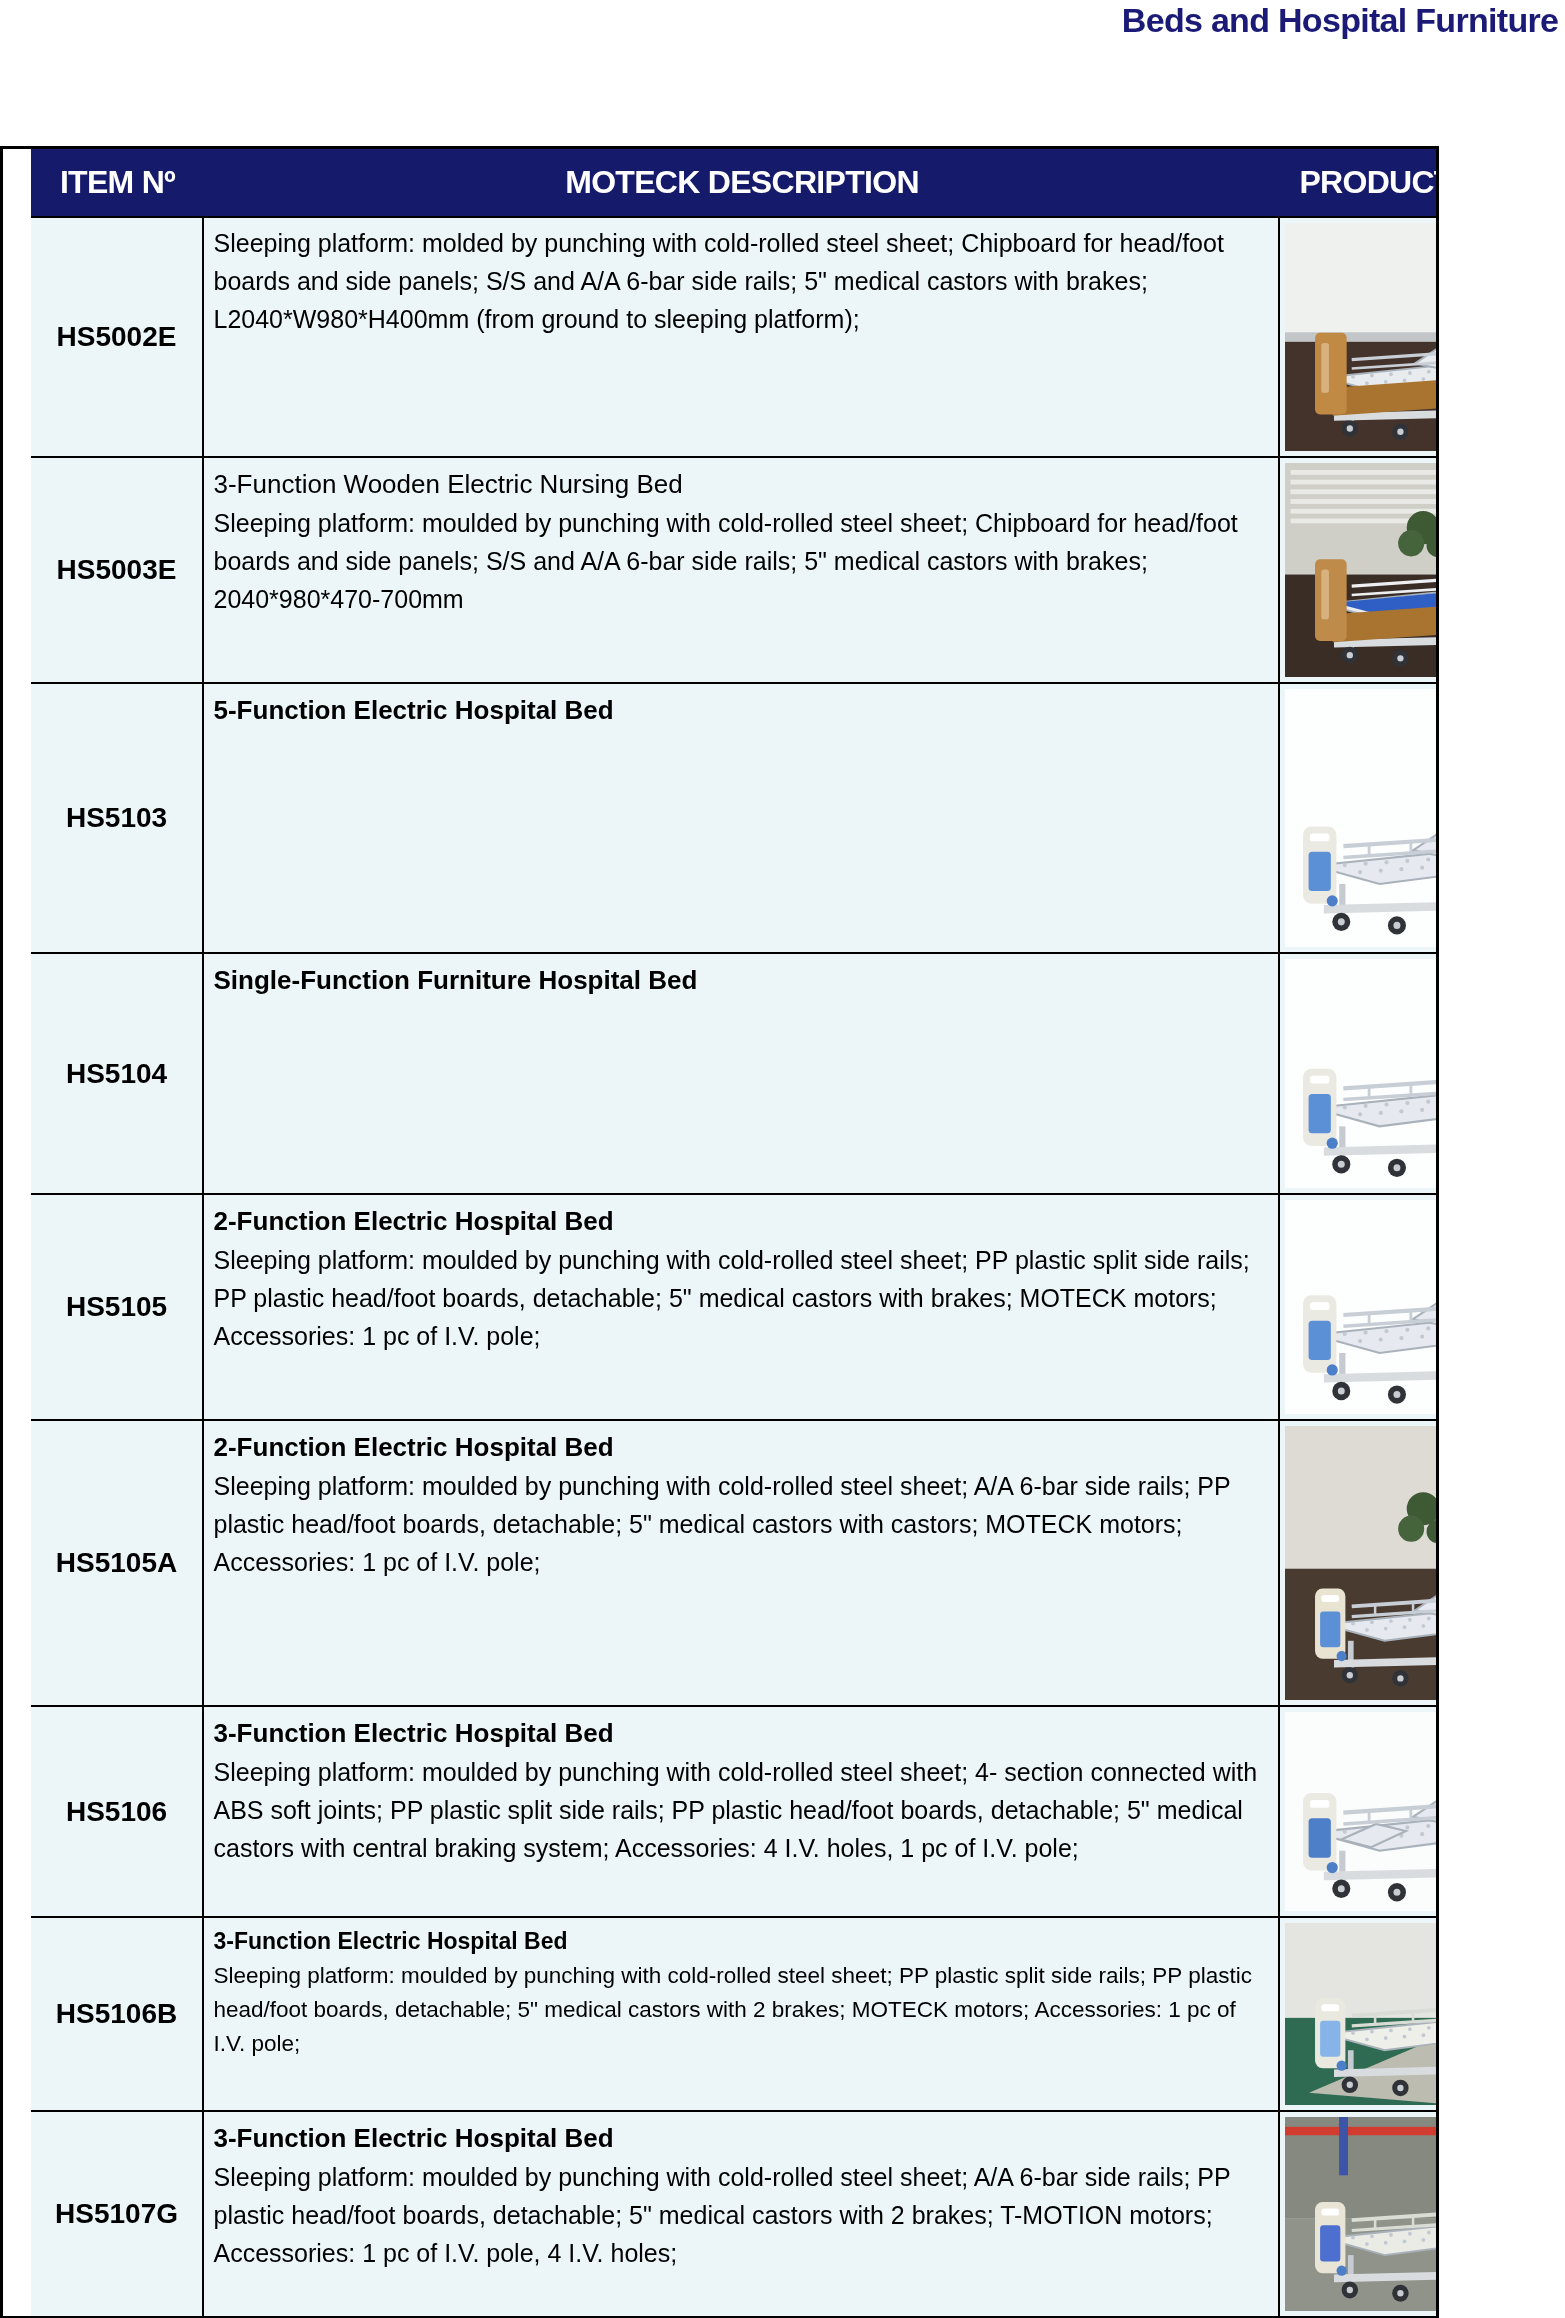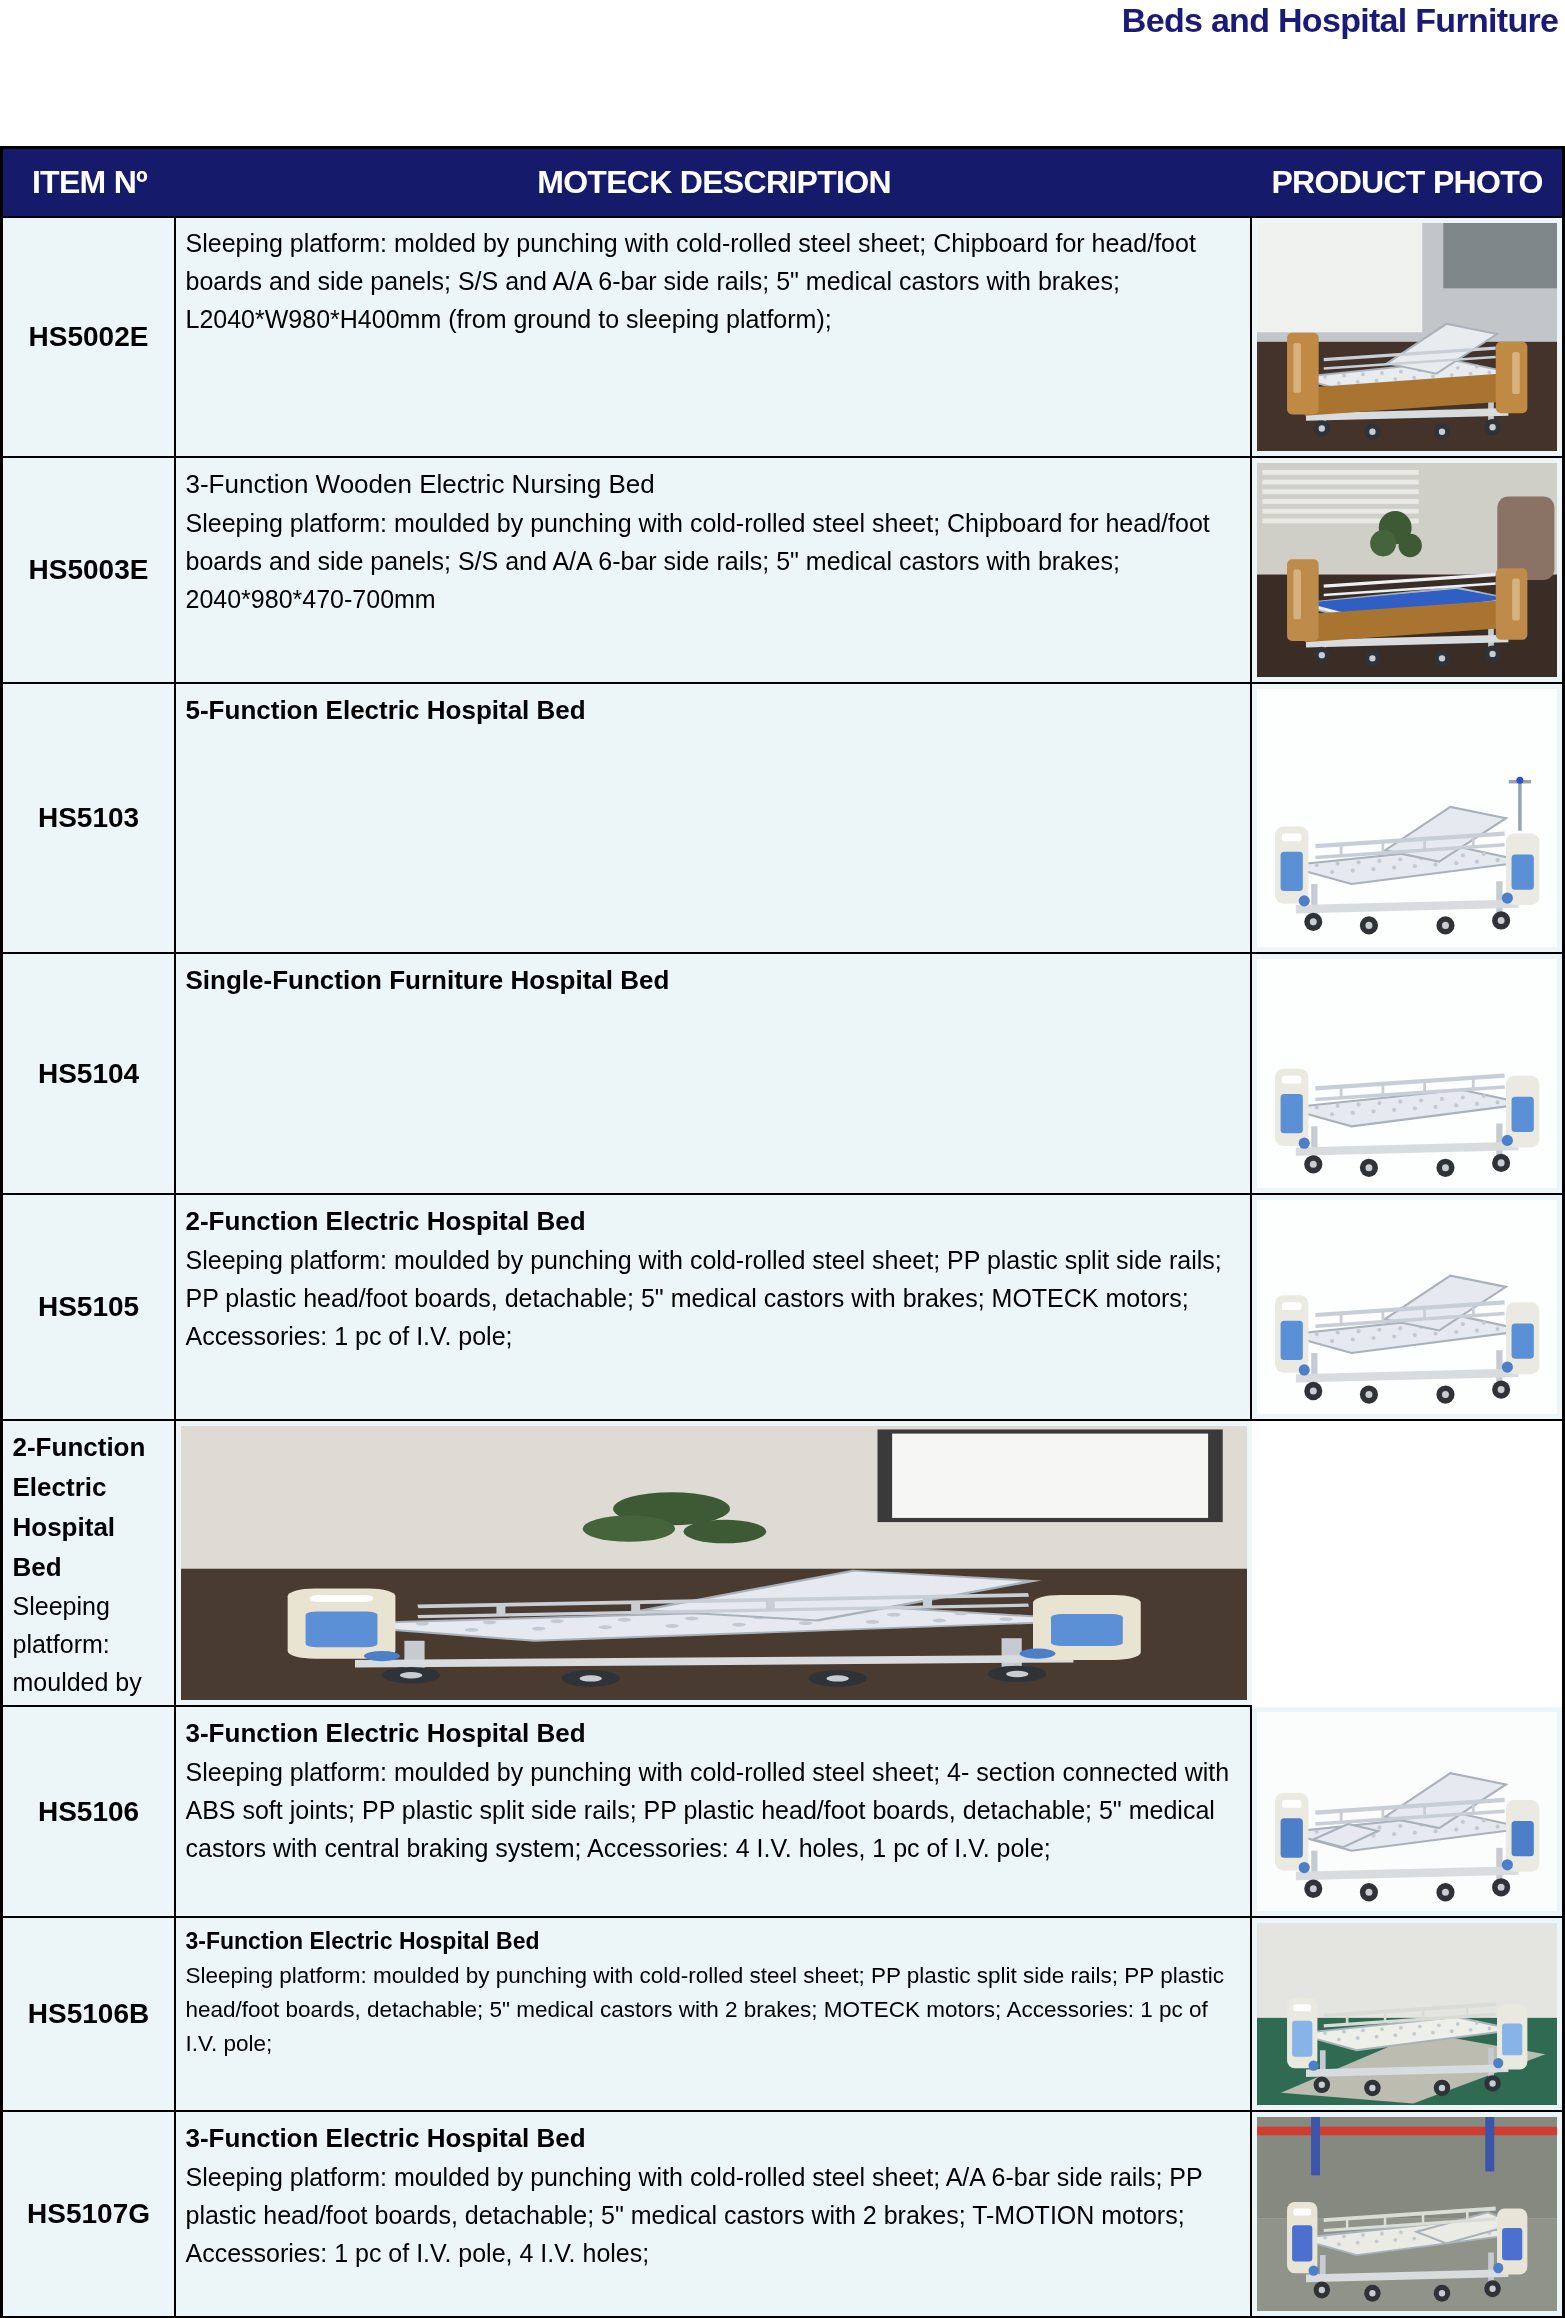--- a/index.html
+++ b/index.html
@@ -3,22 +3,22 @@
 <meta charset="utf-8">
 <style>
   html,body{margin:0;padding:0;background:#ffffff;}
   body{width:1565px;height:2319px;font-family:"Liberation Sans",sans-serif;overflow:hidden;}
   .page{position:relative;width:1565px;height:2319px;background:#fff;overflow:hidden;}
 
   .titles{position:absolute;top:1px;right:6.8px;text-align:right;
           font-weight:bold;font-size:34px;line-height:39px;letter-spacing:-0.7px;
           color:var(--title-color,#1B1B77);}
 
-  .tablewrap{position:absolute;left:0;top:146px;width:1565px;height:2173px;
-             border:3.4px solid var(--border,#000);box-sizing:border-box;overflow:hidden;background:#fff;}
+  .tablewrap{position:absolute;left:0;top:146px;width:1439px;height:2173px;
+             border:3.4px solid var(--border,#000);box-sizing:border-box;overflow:hidden;background:#fff;padding-left:28px;}
 
   .trow{display:grid;grid-template-columns:173px 1076px 310px;width:1558px;}
   .cell{box-sizing:border-box;border-right:2px solid var(--border,#000);
         border-bottom:2.7px solid var(--border,#000);background:var(--cellbg,#ECF6F9);
         overflow:hidden;position:relative;}
   .cell:last-child{border-right:none;}
   .lastrow .cell{border-bottom:none;}
 
   .hrow .cell{background:var(--headbg,#161A6B);color:var(--headtx,#FFFFFF);
               display:flex;align-items:center;justify-content:center;
@@ -346,20 +346,21 @@
                   <rect x="332" y="66" width="48" height="102" fill="#EBEAE2" rx="12"></rect>
                   <rect x="340" y="96" width="32" height="50" fill="#5B8FD6" rx="5"></rect>
                   <circle cx="42" cy="162" r="8" fill="#4D7EC8"></circle>
                   <circle cx="334" cy="158" r="8" fill="#4D7EC8"></circle>
                 </g>
               </svg>
             </div>
           </div>
         </div>
         <div class="trow" style="height: 286px;">
+          <div class="cell itemcell">HS5105A</div>
           <div class="cell desccell">
             <div class="ptitle bold">2-Function Electric Hospital Bed</div>
             <div>Sleeping platform: moulded by punching with cold-rolled steel sheet; A/A 6-bar side rails; PP plastic head/foot boards, detachable;  5" medical castors with castors; MOTECK motors;  Accessories: 1 pc of I.V. pole;</div>
           </div>
           <div class="cell photocell">
             <div class="photo">
               <svg xmlns="http://www.w3.org/2000/svg" width="299" height="271" viewBox="0 0 438 397" preserveAspectRatio="none">
                 <rect x="0" y="0" width="438" height="206.44" fill="#DDDBD3"></rect>
                 <rect x="0" y="206.44" width="438" height="190.56" fill="#4A3B31"></rect>
                 <rect x="289.08000000000004" y="8" width="135.78" height="127.9928" fill="#F6F7F4"></rect>

